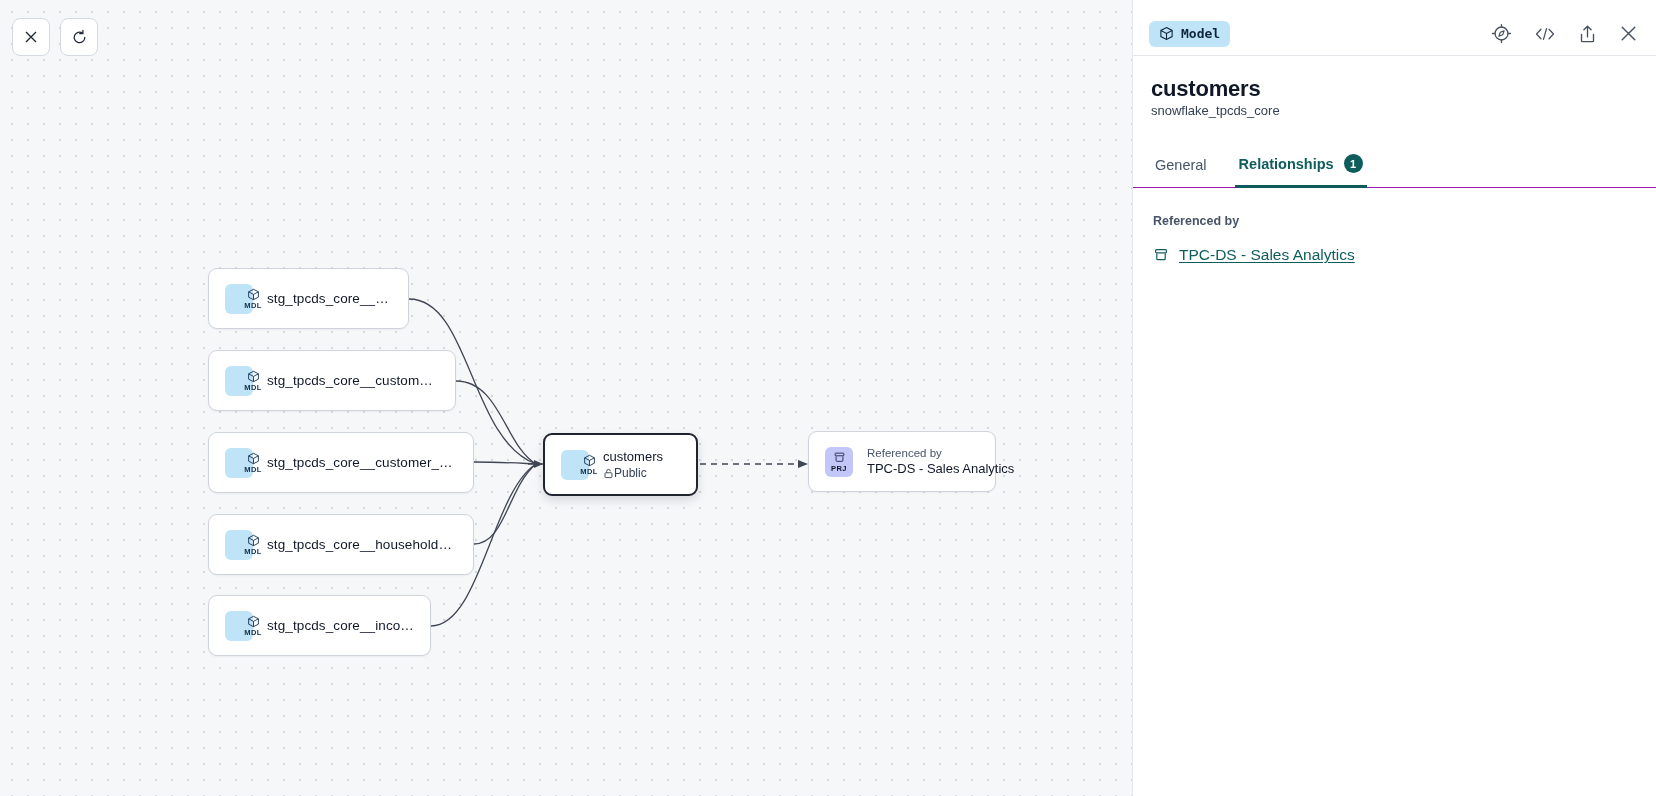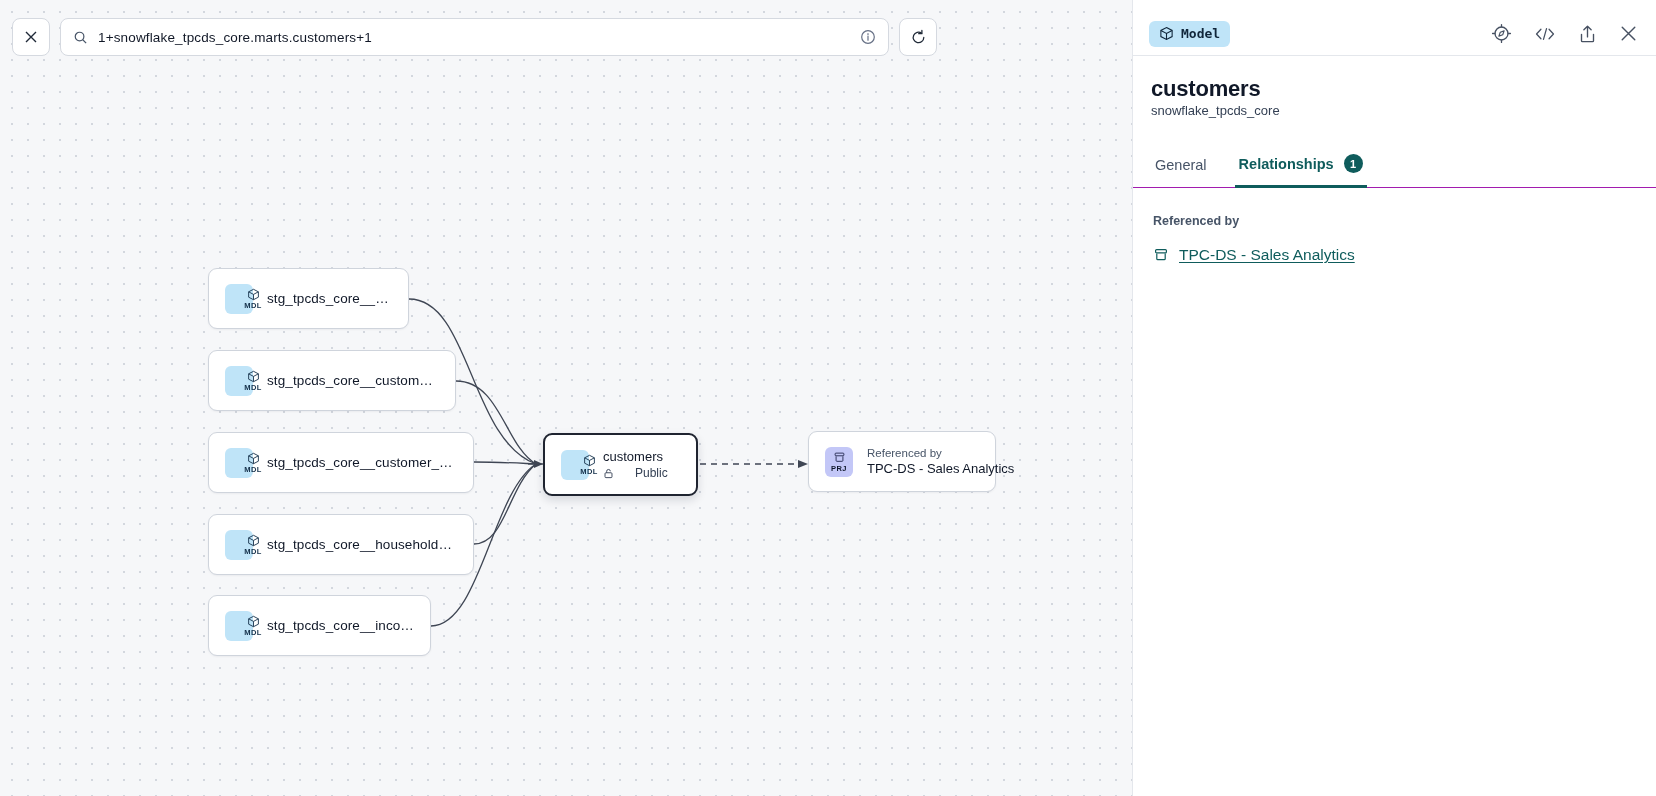--- a/index.html
+++ b/index.html
@@ -82,21 +82,21 @@
     width: 28px; height: 30px; border-radius: 6px;
     display: flex; flex-direction: column; align-items: center; justify-content: center;
     flex: none;
     gap: 0px;
   }
   .badge.mdl { background: #bfe4f8; color: #14304a; padding-left: 28px; }
   .badge.prj { background: #c3c7f7; color: #0f172a; }
   .badge-txt { font-size: 7.5px; font-weight: 700; letter-spacing: .4px; line-height: 8px; margin-top: 1px; }
   .node-label { font-size: 13.5px; color: #101828; white-space: nowrap; overflow: hidden; text-overflow: ellipsis; letter-spacing: .1px; }
   .node-stack { display: flex; flex-direction: column; gap: 2px; min-width: 0; }
-  .node-sub { font-size: 12px; color: #344054; display: flex; align-items: center; gap: 21px; }
+  .node-sub { font-size: 12px; color: #344054; display: flex; align-items: center; gap: 0; }
   .node-sup { font-size: 11.5px; color: #475467; }
   .node-main2 { font-size: 13px; color: #101828; white-space: nowrap; }
 
   
   .panel {
     width: 524px; height: 796px;
     background: #ffffff;
     border-left: 1px solid #e4e7ec;
     display: flex; flex-direction: column;
     flex: none;
@@ -172,31 +172,20 @@
       <path d="M700,464 L800,464" stroke="#3f4654" stroke-width="1.4" stroke-dasharray="6 5" fill="none"></path>
       <polygon points="808,464 798,460 798,468" fill="#3f4654"></polygon>
     </svg>
 
     <div class="toolbar">
       <div class="tb-btn tb-square">
         <svg class="ico" width="16" height="16" viewBox="0 0 16 16">
             <path d="M3 3 L13 13 M13 3 L3 13" stroke="#1f2937" stroke-width="1.4" fill="none"></path>
           </svg>
       </div>
-      <div class="tb-btn search-box">
-        <svg class="ico" width="15" height="15" viewBox="0 0 16 16">
-            <circle cx="7" cy="7" r="4.6" stroke="#475467" stroke-width="1.3" fill="none"></circle>
-            <path d="M10.4 10.4 L14 14" stroke="#475467" stroke-width="1.3"></path>
-          </svg>
-        <span class="search-text" title="Search lineage">1+snowflake_tpcds_core.marts.customers+1</span>
-        <svg class="ico" width="16" height="16" viewBox="0 0 16 16">
-            <circle cx="8" cy="8" r="6.3" stroke="#667085" stroke-width="1.2" fill="none"></circle>
-            <path d="M8 4.7 v0.9 M8 7.2 v4" stroke="#667085" stroke-width="1.2" stroke-linecap="round"></path>
-          </svg>
-      </div>
       <div class="tb-btn tb-square">
         <svg class="ico" width="17" height="17" viewBox="0 0 18 18">
             <path d="M14.6 9 A5.6 5.6 0 1 1 12.3 4.4" stroke="#1f2937" stroke-width="1.35" fill="none" stroke-linecap="round"></path>
             <path d="M12.6 1.6 L12.6 5 L9.2 5" stroke="#1f2937" stroke-width="1.35" fill="none" stroke-linecap="round" stroke-linejoin="round"></path>
           </svg>
       </div>
     </div>
 
     <div class="node" style="left:208px;top:268px;width:201px;height:61px;">
       <span class="badge mdl">

